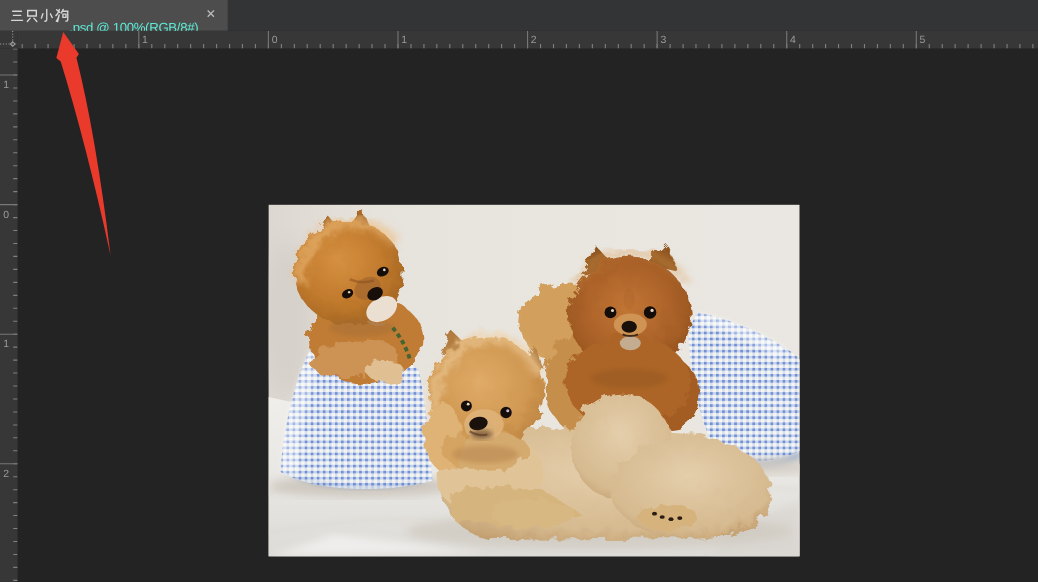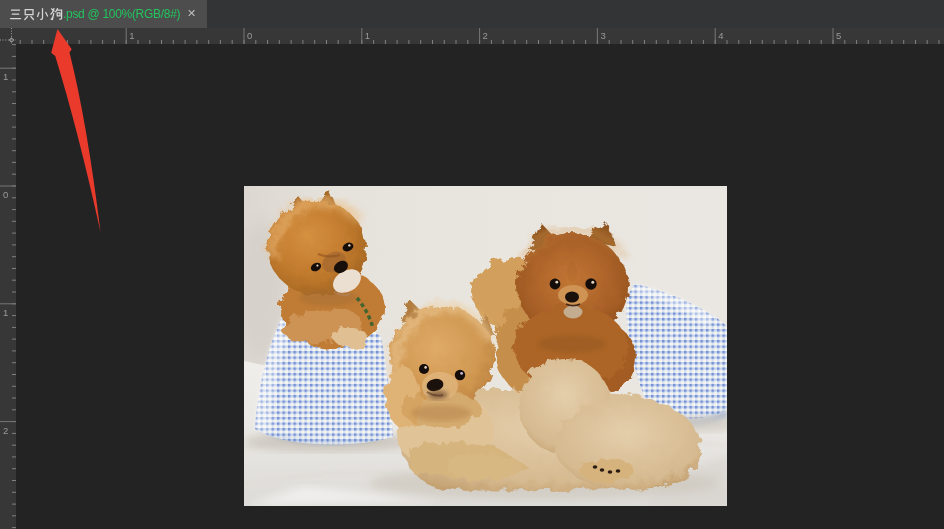--- a/index.html
+++ b/index.html
@@ -1,22 +1,22 @@
 <!DOCTYPE html>
 <html><head>
 <meta charset="utf-8">
 <style>
   html,body{margin:0;padding:0;}
   body{width:944px;height:529px;overflow:hidden;position:relative;
        background:#232323;font-family:"Liberation Sans",sans-serif;}
   #tabbar{position:absolute;left:0;top:0;width:944px;height:28px;background:#333436;}
   #tab{position:absolute;left:0;top:0;width:207px;height:28px;background:#4d4d4d;}
   #cjk{position:absolute;left:9px;top:7px;}
-  #tabtext{position:absolute;left:63px;top:0;height:28px;line-height:28px;
-       color:#22c55e;font-size:12px;letter-spacing:-0.3px;white-space:nowrap;}
+  #tabtext{position:absolute;left:63px;top:11px;height:28px;line-height:28px;
+       color:#5eead4;font-size:12px;letter-spacing:-0.3px;white-space:nowrap;}
   #tabx{position:absolute;left:187px;top:0;height:28px;line-height:27px;
        color:#bdbdbd;font-size:11px;}
   #hruler{position:absolute;left:16px;top:28px;width:928px;height:16px;background:#373737;}
   #vruler{position:absolute;left:0;top:44px;width:16px;height:485px;background:#373737;}
   #corner{position:absolute;left:0;top:28px;width:16px;height:16px;background:#373737;}
   #photo{position:absolute;left:244px;top:186px;width:483px;height:320px;}
   #arrow{position:absolute;left:0;top:0;width:300px;height:300px;pointer-events:none;}
 </style>
 </head>
 <body>

